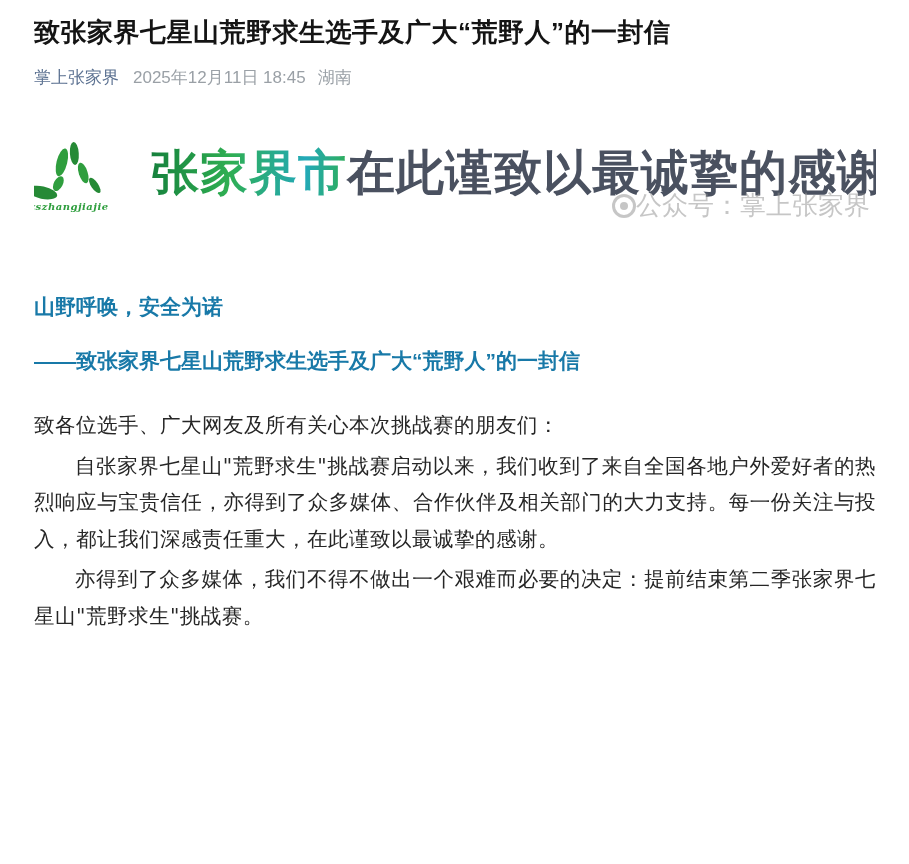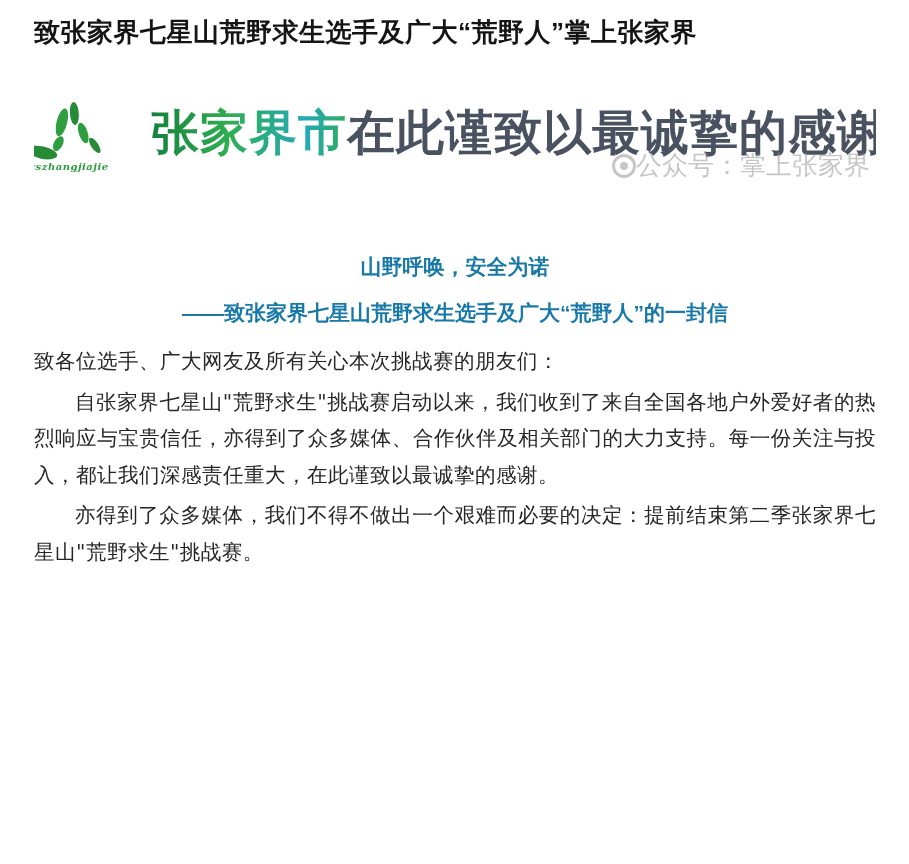--- a/index.html
+++ b/index.html
@@ -58,44 +58,47 @@
     width: 24px; height: 24px; border-radius: 50%;
     border: 3px solid #8f8f8f; position: relative; flex: 0 0 auto;
   }
   .wm-icon::after {
     content: ""; position: absolute; left: 5px; top: 5px;
     width: 8px; height: 8px; border-radius: 50%; background: #8f8f8f;
   }
 
   
   .sub1, .sub2 {
-    text-align: center; color: #1879a8; font-weight: 700;
+    color: #1879a8; font-weight: 700;
     font-size: 21px; line-height: 1.4;
     font-family: "Liberation Sans", sans-serif;
   }
   .sub1 { margin-top: 52px; }
-  .sub2 { margin-top: 16px; }
+  .sub2 { margin-top: 24px; }
 
   
   .content {
-    margin-top: 16px;
+    margin-top: 32px;
     font-family: "DejaVu Serif", "Liberation Serif", serif;
     font-size: 20.5px; color: #262626; line-height: 36.5px;
     letter-spacing: 0.5px; text-align: justify;
   }
   .content p { margin-bottom: 4px; text-indent: 2em; }
   .content p.salutation { text-indent: 0; }
 </style>
 </head>
 <body>
 
 <div class="page">
 
-  <h1 class="article-title">致张家界七星山荒野求生选手及广大“荒野人”掌上张家界</h1>
+  <h1 class="article-title">致张家界七星山荒野求生选手及广大“荒野人”的一封信</h1>
 
+  <div class="byline">
+    <a class="author">掌上张家界</a><span class="date">2025年12月11日 18:45</span><span class="loc">湖南</span>
+  </div>
 
   <figure class="banner">
     <div class="logo">
       <svg width="90" height="64" viewBox="0 0 100 72">
         <ellipse cx="20" cy="58" rx="17" ry="7" fill="#268a36" transform="rotate(12 20 58)"></ellipse>
         <ellipse cx="38" cy="48" rx="5" ry="9" fill="#2f9e3e" transform="rotate(28 38 48)"></ellipse>
         <ellipse cx="42" cy="24" rx="6" ry="16" fill="#2f9e3e" transform="rotate(14 42 24)"></ellipse>
         <ellipse cx="56" cy="14" rx="5" ry="13" fill="#268a36" transform="rotate(-4 56 14)"></ellipse>
         <ellipse cx="66" cy="36" rx="5" ry="12" fill="#2f9e3e" transform="rotate(-18 66 36)"></ellipse>
         <ellipse cx="79" cy="50" rx="4" ry="10" fill="#268a36" transform="rotate(-34 79 50)"></ellipse>

